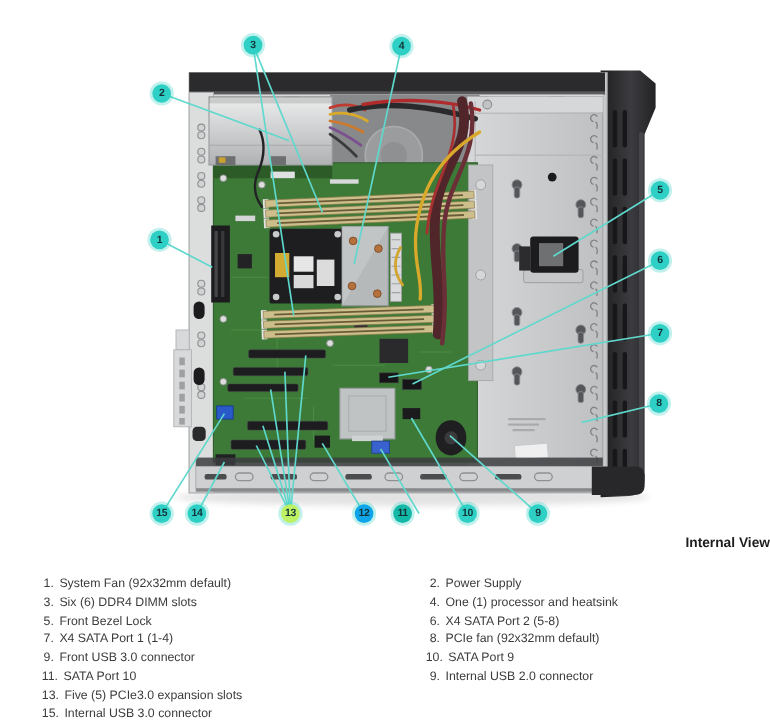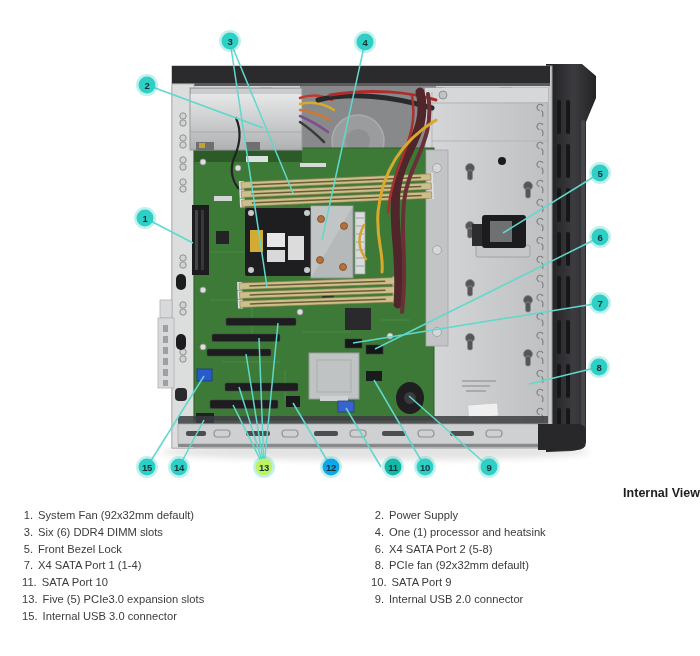--- a/index.html
+++ b/index.html
@@ -7,21 +7,21 @@
          font-family:"Liberation Sans", sans-serif;}
   .diagram-svg{position:absolute;left:0;top:0;}
   .callout{position:absolute;width:17px;height:17px;border-radius:50%;
            background:#2ecfc4;box-shadow:0 0 0 2.5px rgba(46,207,196,.30);
            color:#123238;font-weight:bold;font-size:9.5px;
            display:flex;align-items:center;justify-content:center;
            transform:translate(-50%,-50%);letter-spacing:-.3px;}
   .iv-title{position:absolute;top:486px;left:0;width:700px;box-sizing:border-box;
             padding-left:60px;text-align:right;font-weight:bold;font-size:12.5px;color:#1d1d1d;}
   .legend{position:absolute;top:507px;left:0;width:700px;height:145px;font-size:11.2px;color:#3b3b3b;}
-  .legend ul{list-style:none;margin:0;padding:0;position:absolute;top:0;}
+  .legend ul{list-style:none;margin:16px;padding:0;position:absolute;top:0;}
   .legend ul.col-left{left:22px;}
   .legend ul.col-right{left:371px;}
   .legend li{height:16.8px;line-height:16.8px;white-space:nowrap;}
   .legend .num{display:inline-block;min-width:11px;text-align:right;margin-right:5px;}
   .legend ul.col-right .num{min-width:13px;}
 </style>
 </head>
 <body>
 
 <div class="stage" id="stage">
@@ -382,20 +382,21 @@
   </svg>
 
   <div class="iv-title">Internal View</div>
 
   <div class="legend">
     <ul class="col-left">
       <li><span class="num">1.</span><span>System Fan (92x32mm default)</span></li>
       <li><span class="num">3.</span><span>Six (6) DDR4 DIMM slots</span></li>
       <li><span class="num">5.</span><span>Front Bezel Lock</span></li>
       <li><span class="num">7.</span><span>X4 SATA Port 1 (1-4)</span></li>
+      <li><span class="num">9.</span><span>Front USB 3.0 connector</span></li>
       <li><span class="num">11.</span><span>SATA Port 10</span></li>
       <li><span class="num">13.</span><span>Five (5) PCIe3.0 expansion slots</span></li>
       <li><span class="num">15.</span><span>Internal USB 3.0 connector</span></li>
     </ul>
     <ul class="col-right">
       <li><span class="num">2.</span><span>Power Supply</span></li>
       <li><span class="num">4.</span><span>One (1) processor and heatsink</span></li>
       <li><span class="num">6.</span><span>X4 SATA Port 2 (5-8)</span></li>
       <li><span class="num">8.</span><span>PCIe fan (92x32mm default)</span></li>
       <li><span class="num">10.</span><span>SATA Port 9</span></li>
@@ -405,18 +406,18 @@
 <div class="callout" style="left: 145px; top: 218px; background: rgb(46, 207, 196);">1</div>
     <div class="callout" style="left: 147px; top: 85px; background: rgb(46, 207, 196);">2</div>
     <div class="callout" style="left: 230px; top: 41px; background: rgb(46, 207, 196);">3</div>
     <div class="callout" style="left: 365px; top: 42px; background: rgb(46, 207, 196);">4</div>
     <div class="callout" style="left: 600px; top: 173px; background: rgb(46, 207, 196);">5</div>
     <div class="callout" style="left: 600px; top: 237px; background: rgb(46, 207, 196);">6</div>
     <div class="callout" style="left: 600px; top: 303px; background: rgb(46, 207, 196);">7</div>
     <div class="callout" style="left: 599px; top: 367px; background: rgb(46, 207, 196);">8</div>
     <div class="callout" style="left: 489px; top: 467px; background: rgb(46, 207, 196);">9</div>
     <div class="callout" style="left: 425px; top: 467px; background: rgb(46, 207, 196);">10</div>
-    <div class="callout" style="left: 393px; top: 467px; background: #14b8a6;">11</div>
+    <div class="callout" style="left: 366px; top: 467px; background: #14b8a6;">11</div>
     <div class="callout" style="left: 331px; top: 467px; background: #0ea5e9;">12</div>
     <div class="callout" style="left: 264px; top: 467px; background: #bef264;">13</div>
     <div class="callout" style="left: 179px; top: 467px; background: rgb(46, 207, 196);">14</div>
     <div class="callout" style="left: 147px; top: 467px; background: rgb(46, 207, 196);">15</div>
   </div>
 
 </body></html>

